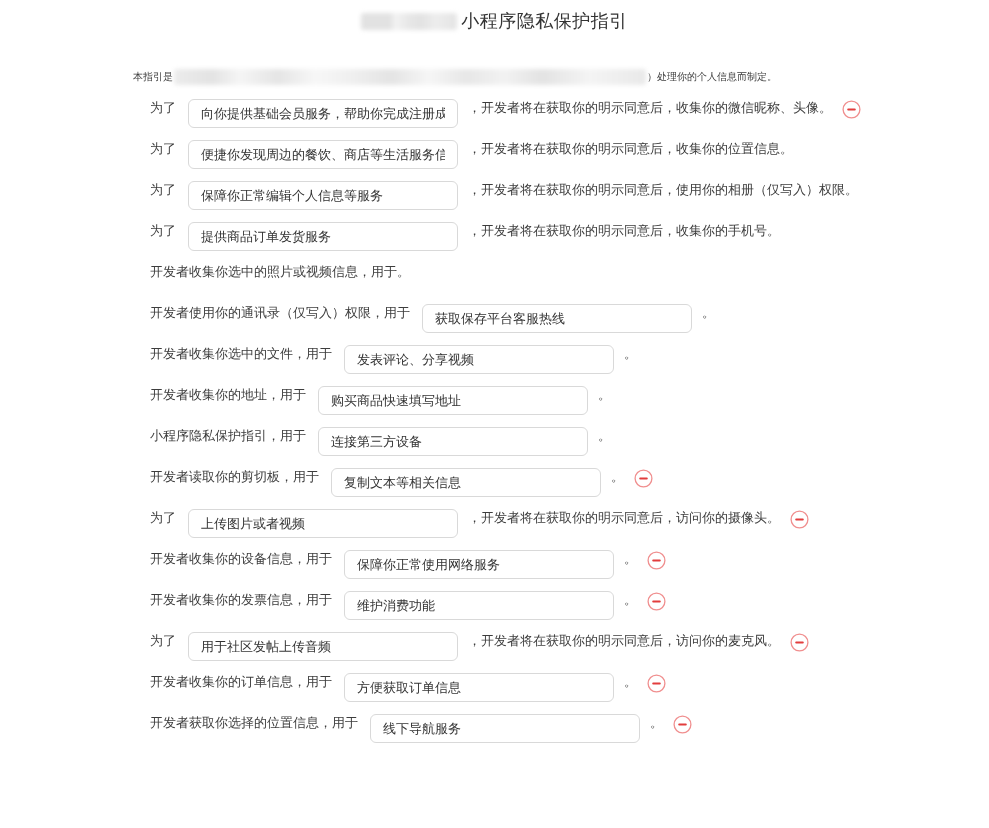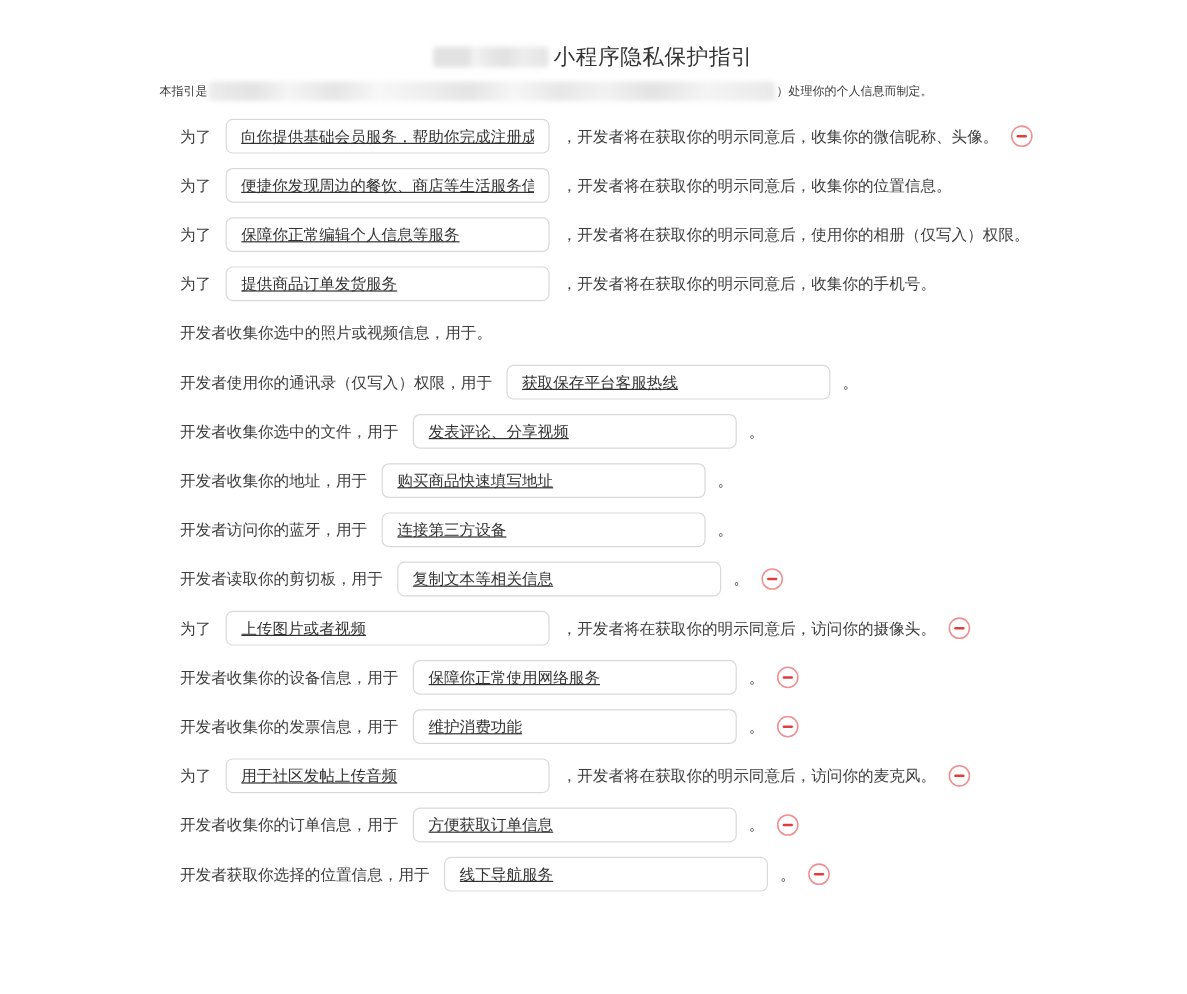--- a/index.html
+++ b/index.html
@@ -6,21 +6,21 @@
   html, body {
     width: 989px; height: 828px;
     background: #ffffff;
     font-family: "Liberation Sans", "DejaVu Sans", sans-serif;
     color: #3d3d3d;
     overflow: hidden;
   }
   .page { position: relative; width: 989px; height: 828px; }
 
   .title-line {
-    padding-top: 35px;
+    padding-top: 9px;
     text-align: center;
     font-size: 18px;
     color: #333333;
     letter-spacing: 0.5px;
     height: 46px;
   }
   .title-line .ttl { vertical-align: middle; }
 
   .redact {
     display: inline-block;
@@ -67,40 +67,38 @@
     height: 18px;
     line-height: 18px;
   }
 
   .rows { margin-top: 12px; }
   .row {
     margin-left: 150px;
     height: 29px;
     margin-bottom: 12px;
     display: flex;
-    align-items: center;
     font-size: 13px;
     white-space: nowrap;
   }
   .rtxt { color: #3d3d3d; }
   .pbox {
     width: 270px;
     height: 29px;
     border: 1px solid #d9d9d9;
     border-radius: 6px;
     padding: 0 12px;
     font-size: 13px;
     color: #333333;
     background: #ffffff;
     outline: none;
     margin: 0 10px 0 12px;
     font-family: "Liberation Sans", "DejaVu Sans", sans-serif;
     overflow: hidden;
     text-overflow: clip;
-    text-decoration: underline;
   }
   .minus {
     margin-left: 9px;
     width: 20px; height: 20px;
     background: none;
     border: none;
     padding: 0;
     cursor: pointer;
     display: inline-flex;
     align-items: center;
@@ -162,21 +160,21 @@
         <span class="rtxt">开发者收集你选中的文件，用于</span>
         <input class="pbox" type="text" readonly="" value="发表评论、分享视频" style="">
         <span class="rtxt">。</span>
       </div>
       <div class="row">
         <span class="rtxt">开发者收集你的地址，用于</span>
         <input class="pbox" type="text" readonly="" value="购买商品快速填写地址" style="">
         <span class="rtxt">。</span>
       </div>
       <div class="row">
-        <span class="rtxt">开发者访问你的蓝牙，用于</span>
+        <span class="rtxt">小程序隐私保护指引，用于</span>
         <input class="pbox" type="text" readonly="" value="连接第三方设备" style="">
         <span class="rtxt">。</span>
       </div>
       <div class="row">
         <span class="rtxt">开发者读取你的剪切板，用于</span>
         <input class="pbox" type="text" readonly="" value="复制文本等相关信息" style="">
         <span class="rtxt">。</span>
         <button class="minus">
           <svg width="19" height="19" viewBox="0 0 19 19">
             <circle cx="9.5" cy="9.5" r="8.4" fill="none" stroke="#f08f8f" stroke-width="1.3"></circle>

